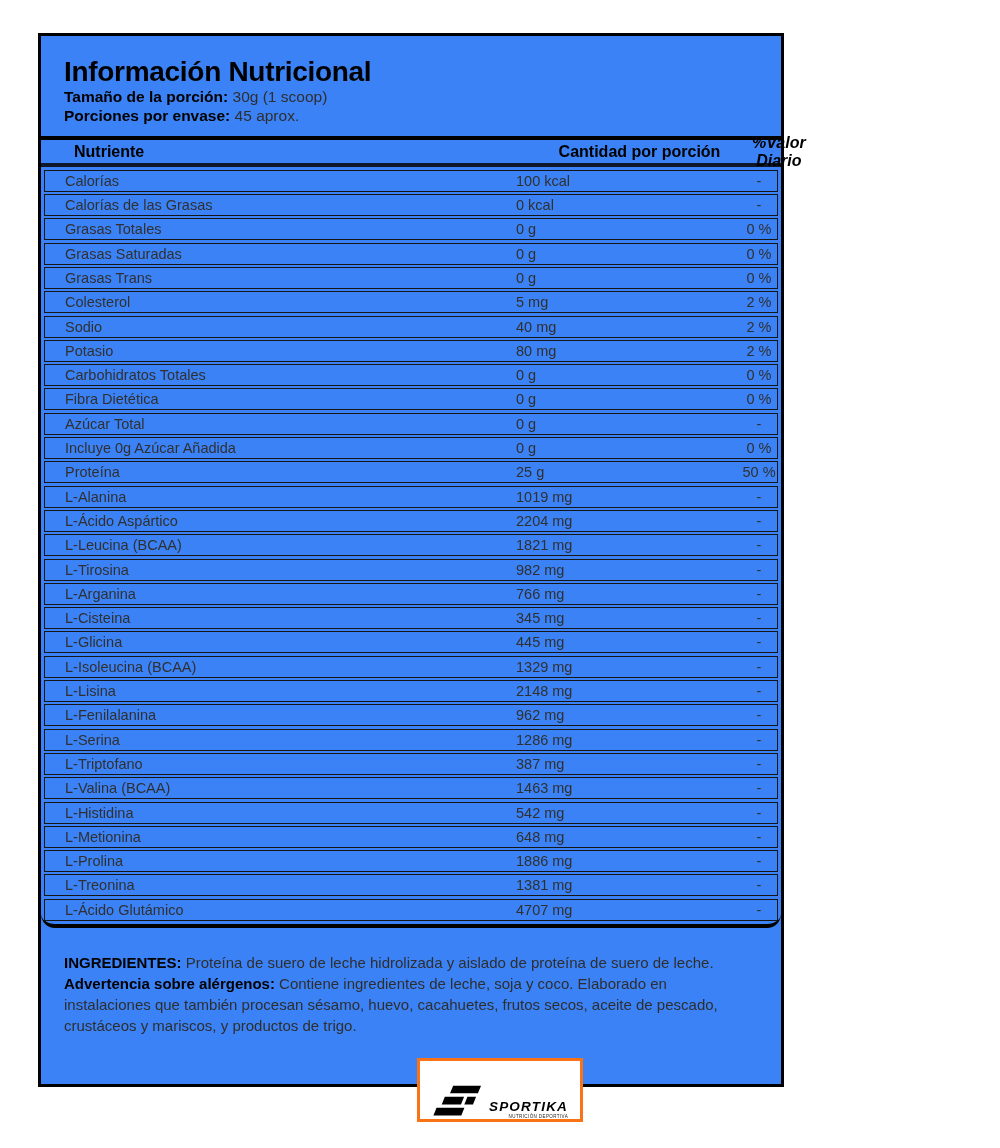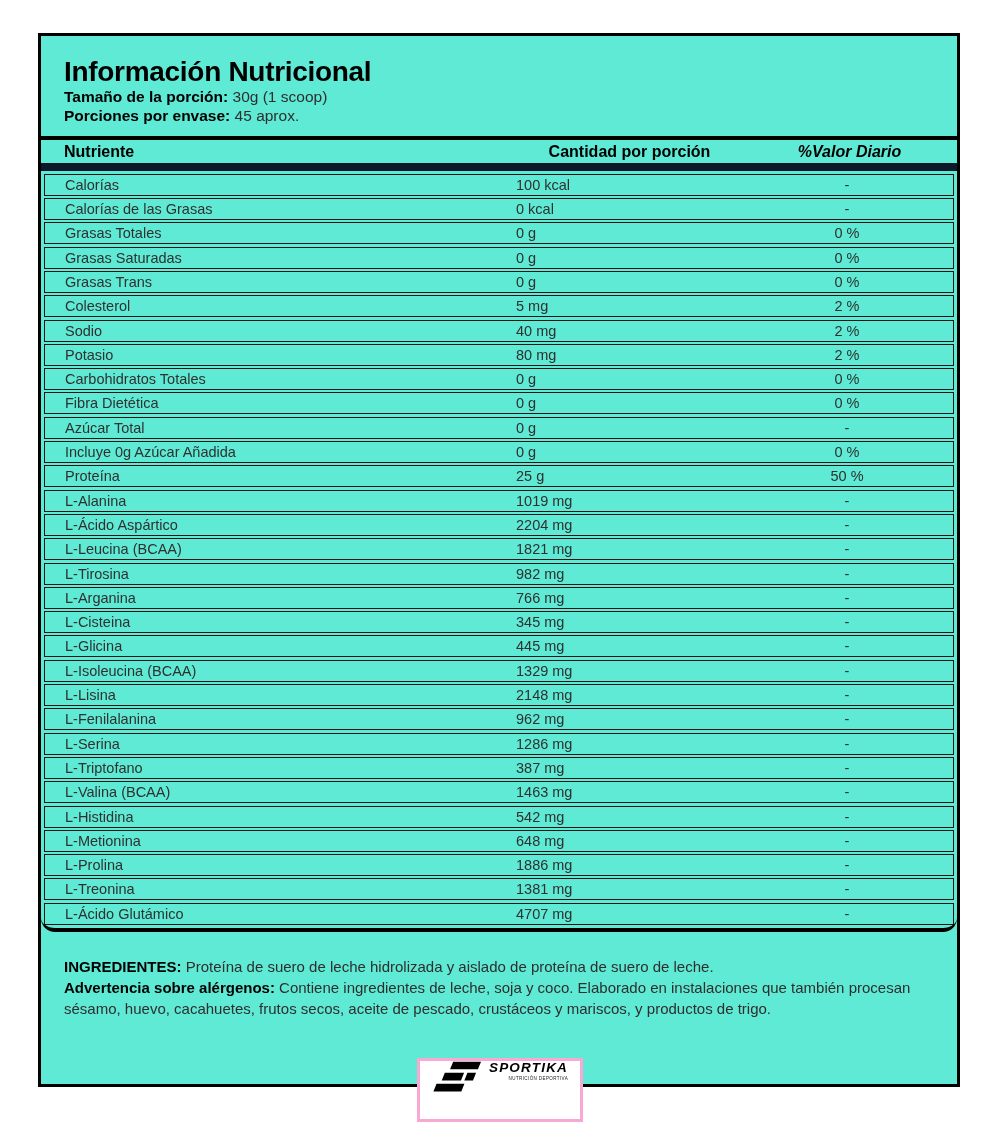--- a/index.html
+++ b/index.html
@@ -1,34 +1,34 @@
 <!DOCTYPE html>
 <html><head>
 <meta charset="utf-8">
 <style>
   html,body{margin:0;padding:0;background:#fff;}
   body{width:1000px;height:1148px;position:relative;font-family:"Liberation Sans",sans-serif;color:#000;}
-  .label-box{position:absolute;left:38px;top:33px;width:922px;height:1054px;border:3px solid #000;box-sizing:border-box;background:#5eead4;}
+  .label-box{position:absolute;left:38px;top:33px;width:746px;height:1054px;border:3px solid #000;box-sizing:border-box;background:#3b82f6;}
   .intro{padding:20px 23px 0 23px;}
   .title{font-size:28px;font-weight:bold;letter-spacing:-0.3px;line-height:32px;}
   .sub{font-size:15.5px;line-height:18.5px;color:#2e2e2e;}
   .sub:first-of-type{margin-top:7px;}
   .sub b{color:#000;}
-  .thead{margin-top:11px;border-top:4px solid #000;border-bottom:8px solid #0f172a;height:23px;display:flex;align-items:center;font-weight:bold;font-size:16px;padding-left:23px;}
+  .thead{margin-top:11px;border-top:4px solid #000;border-bottom:4px solid #0f172a;height:23px;display:flex;align-items:center;font-weight:bold;font-size:16px;padding-left:33px;}
   .hc1{flex:0 0 453px;}
   .hc2{flex:0 0 225px;text-align:center;}
   .hc3{flex:1;text-align:center;font-style:italic;}
   .rows{padding-top:0.5px;border-bottom:4px solid #000;padding-bottom:1px;border-radius:14px;}
   .row{display:flex;align-items:center;height:20px;border:1.5px solid #161616;margin:2.3px 3px;font-size:14.5px;color:#303030;}
   .c1{flex:0 0 471px;padding-left:20px;box-sizing:border-box;white-space:nowrap;}
   .c2{flex:0 0 225px;white-space:nowrap;}
   .c3{flex:1;text-align:center;}
   .footer{padding:24px 25px 0 23px;font-size:15px;line-height:21px;color:#2e2e2e;}
   .footer b{color:#000;}
-  .logo-box{position:absolute;left:417px;top:1058px;width:166px;height:64px;border:3px solid #f9a8d4;box-sizing:border-box;background:#fff;display:flex;align-items:flex-start;justify-content:center;gap:7px;}
+  .logo-box{position:absolute;left:417px;top:1058px;width:166px;height:64px;border:3px solid #f97316;box-sizing:border-box;background:#fff;display:flex;align-items:flex-end;justify-content:center;gap:7px;}
   .brand-wrap{display:flex;flex-direction:column;align-items:flex-end;}
   .brand{font-size:13.5px;font-weight:bold;font-style:italic;letter-spacing:1.2px;line-height:13px;}
   .tagline{font-size:4.5px;letter-spacing:0.4px;color:#1a1a1a;margin-top:1.5px;}
   .s-icon{flex:0 0 auto;}
 </style>
 </head>
 <body>
 
 <div class="label-box">
 

